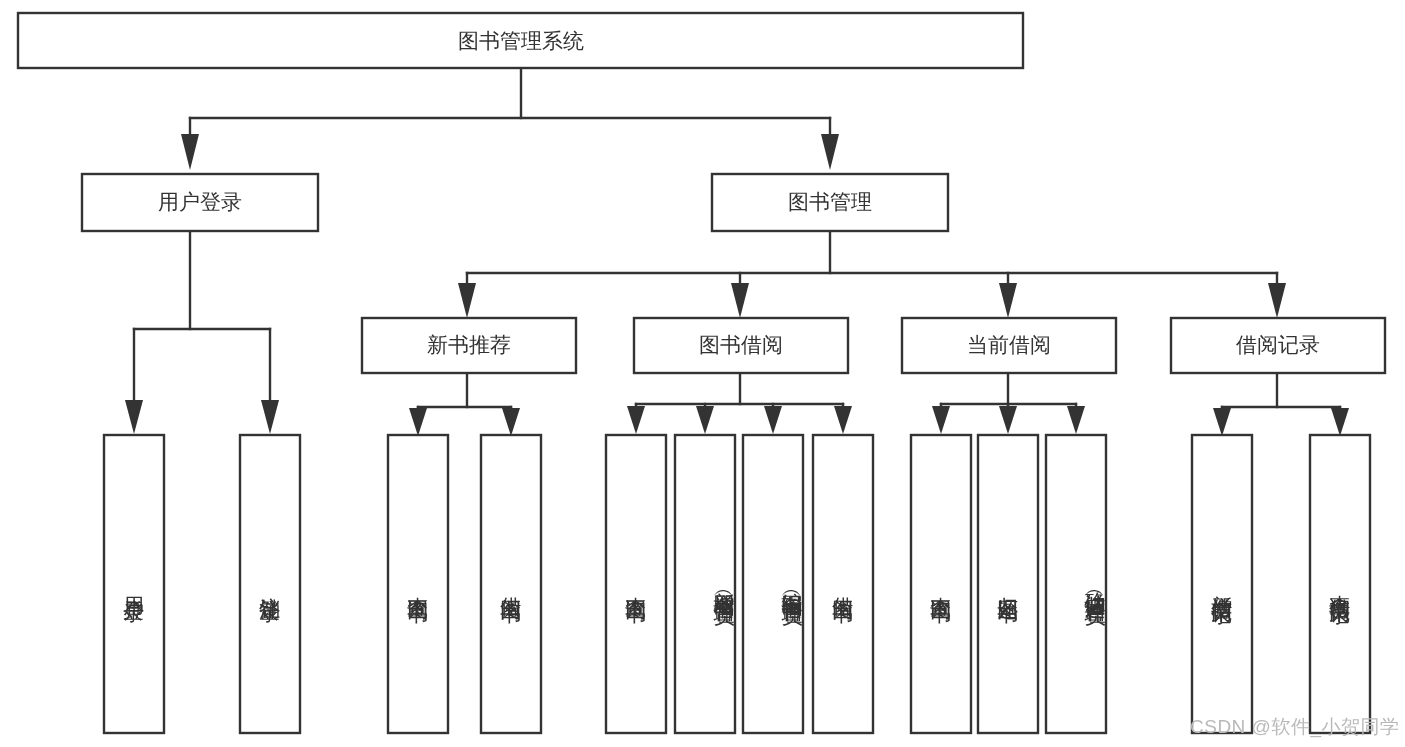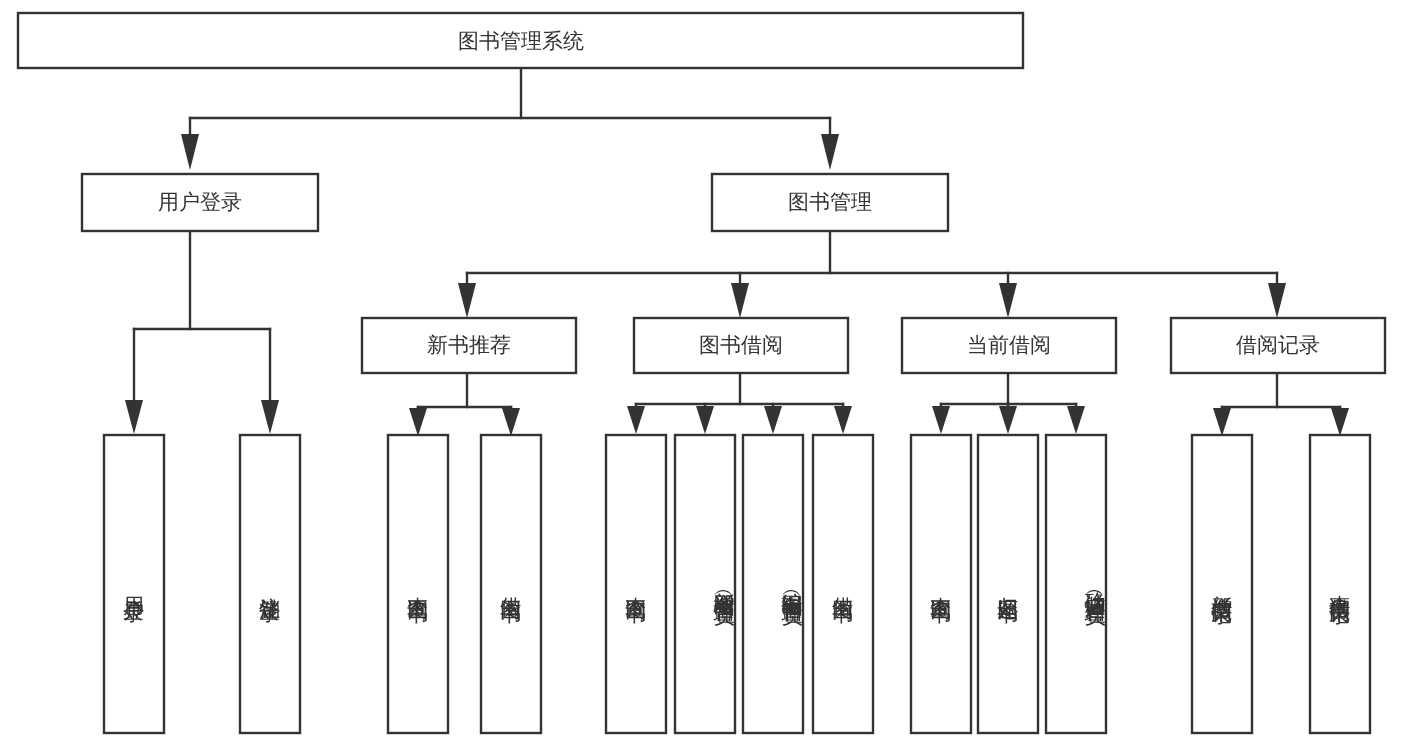--- a/index.html
+++ b/index.html
@@ -196,14 +196,15 @@
   <div class="node-label-v" style="left:606px; top:435px; width:60px; height:298px;">查询图书</div>
   <div class="node-label-v" style="left:675px; top:435px; width:60px; height:298px; align-items:flex-start;">新增图书（管理员）</div>
   <div class="node-label-v" style="left:743px; top:435px; width:60px; height:298px; align-items:flex-start;">编辑图书（管理员）</div>
   <div class="node-label-v" style="left:813px; top:435px; width:60px; height:298px;">借阅图书</div>
   <div class="node-label-v" style="left:911px; top:435px; width:60px; height:298px;">查询图书</div>
   <div class="node-label-v" style="left:978px; top:435px; width:60px; height:298px;">归还图书</div>
   <div class="node-label-v" style="left:1046px; top:435px; width:60px; height:298px; align-items:flex-start;">确认归还（管理员）</div>
   <div class="node-label-v" style="left:1192px; top:435px; width:60px; height:298px;">新增借阅记录</div>
   <div class="node-label-v" style="left:1310px; top:435px; width:60px; height:298px;">查询借阅记录</div>
 
+  <div class="watermark" style="left:1190px; top:714px;">CSDN @软件_小贺同学</div>
 
 </div>
 
 </body></html>

